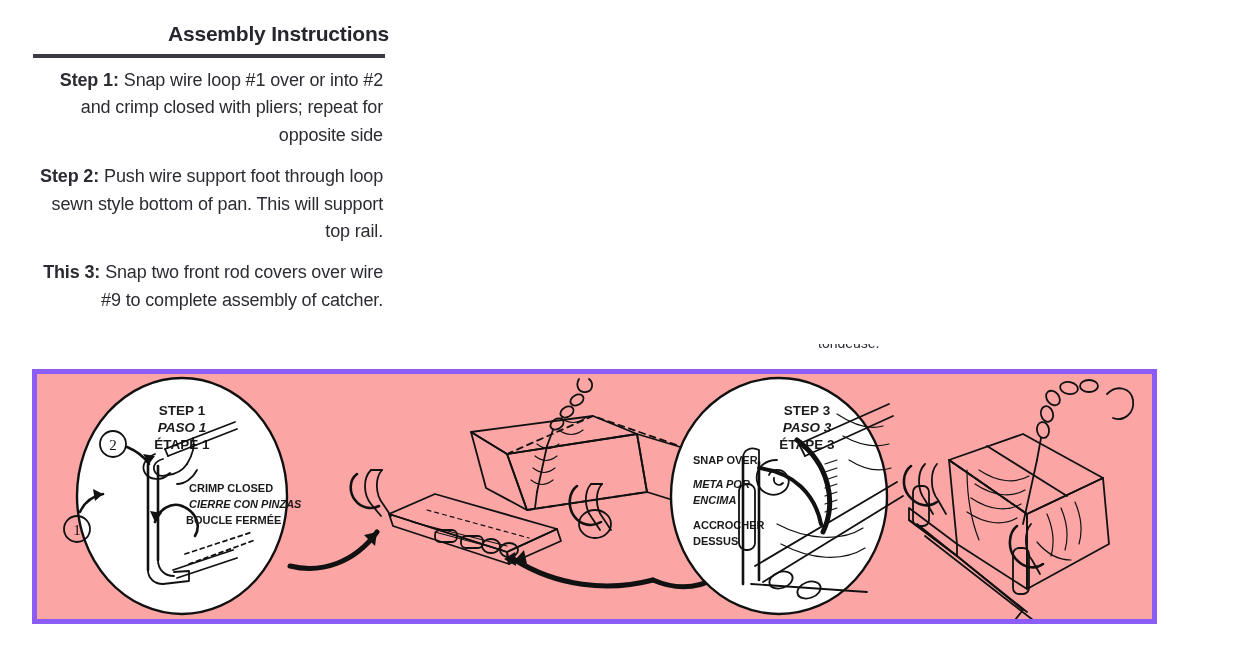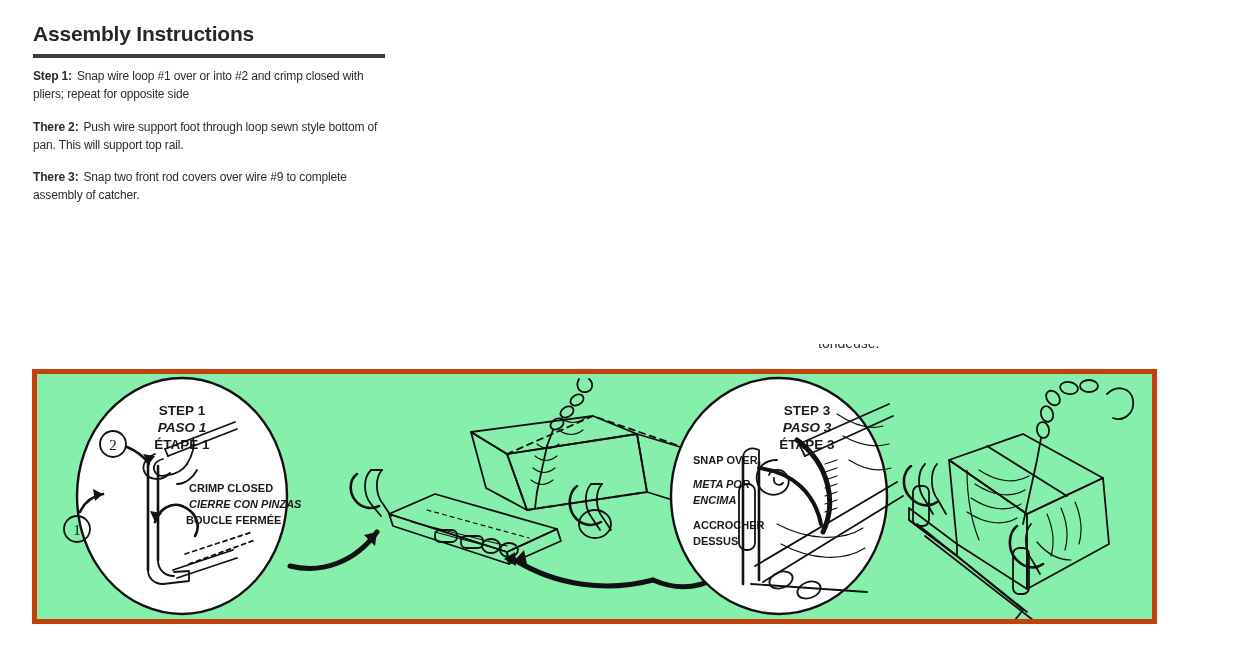--- a/index.html
+++ b/index.html
@@ -16,39 +16,40 @@
     color: #2b2b33;
     -webkit-font-smoothing: antialiased;
   }
 
   
   #instructions {
     position: absolute;
     left: 33px;
     top: 22px;
     width: 356px;
+    text-align: right;
   }
   #page-title {
     font-size: 21px;
     font-weight: bold;
     letter-spacing: -0.2px;
     line-height: 1.1;
     margin: 0 0 9px 0;
     color: #26262e;
   }
   #title-rule {
     height: 4px;
     background: #3a3a42;
     width: 352px;
     margin-bottom: 9px;
   }
   .para {
-    font-size: 12px;
+    font-size: 18px;
     line-height: 1.52;
-    margin: 0 0 14px 0;
+    margin: 0 6px 14px 0;
     color: #2b2b33;
     letter-spacing: -0.15px;
   }
   .para:last-child { margin-bottom: 0; }
   .step-label {
     font-weight: bold;
     padding-right: 5px;
   }
 
   
@@ -69,22 +70,22 @@
   }
 
   
   #figure-panel {
     position: absolute;
     left: 32px;
     top: 369px;
     width: 1125px;
     height: 255px;
     box-sizing: border-box;
-    border: 5px solid #c2410c;
-    background: #86efac;
+    border: 5px solid #8b5cf6;
+    background: #fca5a5;
     overflow: hidden;
   }
   #figure-svg {
     display: block;
     width: 100%;
     height: 100%;
   }
   .fig-cap {
     font-family: "Liberation Sans", sans-serif;
     font-weight: bold;
@@ -111,25 +112,25 @@
 
 <div id="instructions">
   <h1 id="page-title">Assembly Instructions</h1>
   <div id="title-rule"></div>
 
   <p class="para">
     <span class="step-label">Step 1:</span><span>Snap wire loop #1 over or into #2 and crimp closed with pliers; repeat for opposite side</span>
   </p>
 
   <p class="para">
-    <span class="step-label">There 2:</span><span>Push wire support foot through loop sewn style bottom of pan. This will support top rail.</span>
+    <span class="step-label">Step 2:</span><span>Push wire support foot through loop sewn style bottom of pan. This will support top rail.</span>
   </p>
 
   <p class="para">
-    <span class="step-label">There 3:</span><span>Snap two front rod covers over wire #9 to complete assembly of catcher.</span>
+    <span class="step-label">This 3:</span><span>Snap two front rod covers over wire #9 to complete assembly of catcher.</span>
   </p>
 
 </div>
 
 <div id="clipped-text">
   <span>tondeuse.</span>
 </div>
 
 <div id="figure-panel">
 <svg id="figure-svg" viewBox="0 0 1115 245" preserveAspectRatio="none">

